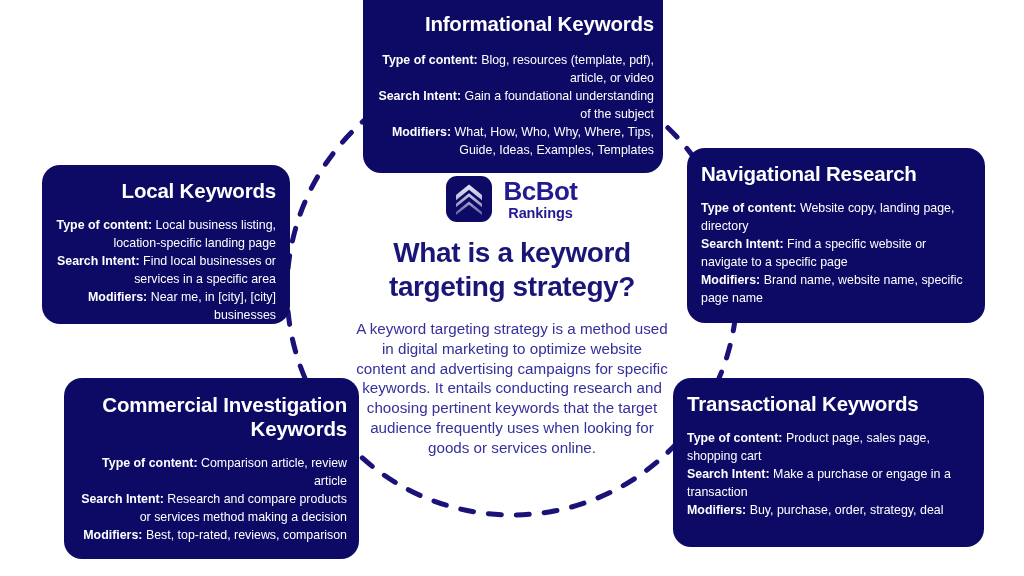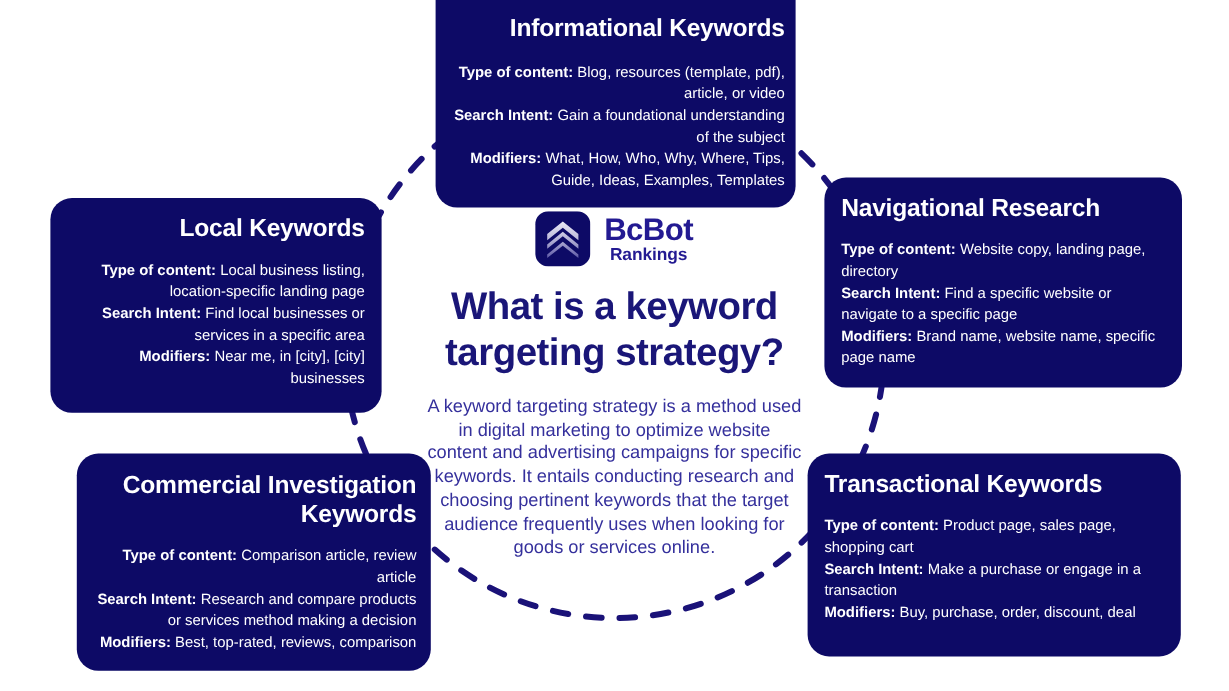--- a/index.html
+++ b/index.html
@@ -34,37 +34,37 @@
   .row b{font-weight:bold;}
   .row span{font-weight:normal;}
 
   
   .align-right{text-align:right;}
   .align-left{text-align:left;}
 
   
   #card-informational{left:363px;top:-8px;width:300px;padding:20px 9px 14px 12px;border-radius:0 0 18px 18px;}
   #card-informational .card-title{margin-bottom:15px;}
-  #card-local{left:42px;top:165px;width:276px;padding:14px 14px 20px 12px;}
+  #card-local{left:42px;top:165px;width:248px;padding:14px 14px 0 12px;}
   #card-navigational{left:687px;top:148px;width:298px;padding:14px 12px 16px 14px;}
   #card-commercial{left:64px;top:378px;width:295px;padding:15px 12px 15px 12px;}
   #card-transactional{left:673px;top:378px;width:311px;padding:14px 12px 28px 14px;}
 
   
   #center{
     position:absolute;left:352px;top:176px;width:320px;
     z-index:4;text-align:center;
   }
   #logo-row{display:flex;align-items:center;justify-content:center;gap:11px;margin-bottom:14px;}
   #logo-mark{width:46px;height:46px;flex:0 0 46px;}
   #logo-text{text-align:center;line-height:1;}
   #logo-name{font-size:26px;font-weight:bold;color:#231a92;letter-spacing:-0.5px;}
   #logo-sub{font-size:14.5px;font-weight:bold;color:#231a92;margin-top:2px;letter-spacing:-0.1px;}
   #center-heading{
-    font-size:32px;font-weight:bold;color:#1a1678;
+    font-size:28px;font-weight:bold;color:#1a1678;
     line-height:1.2;letter-spacing:-0.4px;margin:0 0 16px 0;
   }
   #center-body{
     font-size:15.2px;color:#35309c;line-height:1.3;
     margin:0;padding:0 4px;
   }
 </style>
 </head>
 <body>
 
@@ -108,21 +108,21 @@
       <p class="row"><b>Search Intent:</b> <span>Research and compare products or services method making a decision</span></p>
       <p class="row"><b>Modifiers:</b> <span>Best, top-rated, reviews, comparison</span></p>
     </div>
   </div>
 
   <div class="card align-left" id="card-transactional">
     <div class="card-title">Transactional Keywords</div>
     <div class="rows">
       <p class="row"><b>Type of content:</b> <span>Product page, sales page, shopping cart</span></p>
       <p class="row"><b>Search Intent:</b> <span>Make a purchase or engage in a transaction</span></p>
-      <p class="row"><b>Modifiers:</b> <span>Buy, purchase, order, discount, deal</span></p>
+      <p class="row"><b>Modifiers:</b> <span>Buy, purchase, order, strategy, deal</span></p>
     </div>
   </div>
 
   <div id="center">
     <div id="logo-row">
       <svg id="logo-mark" viewBox="0 0 46 46">
         <defs>
           <linearGradient id="chv1" x1="0" y1="0" x2="0" y2="1">
             <stop offset="0" stop-color="#e9e8f5"></stop>
               <stop offset="1" stop-color="#b9b7d8"></stop>

